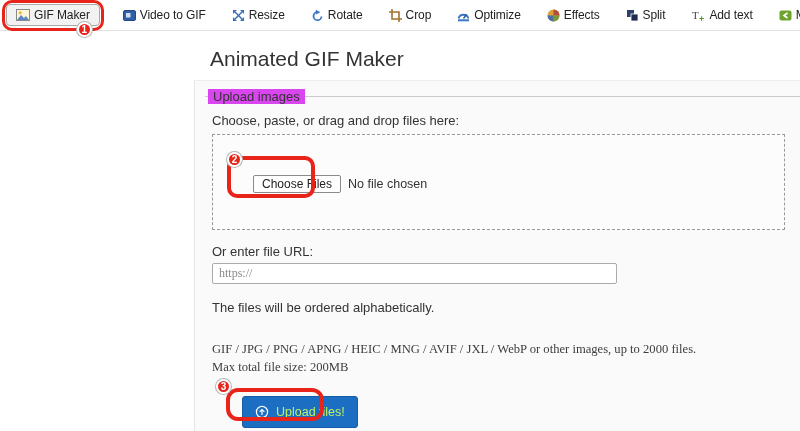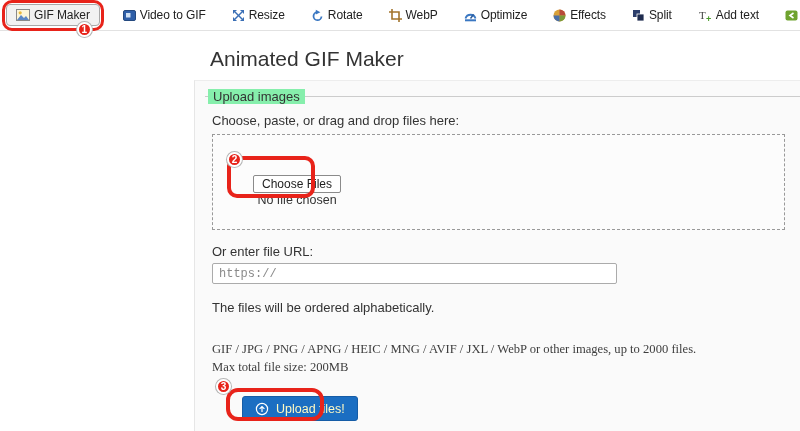--- a/index.html
+++ b/index.html
@@ -34,49 +34,49 @@
   
   .page-title { position:absolute; left:210px; top:47px; font-size:21px;
                 font-weight:400; color:#333; }
 
   
   .panel { position:absolute; left:194px; top:80px; right:0; bottom:0;
            background:#fafafa; border-left:1px solid #e6e6e6; border-top:1px solid #ededed; }
   .fieldset-line { position:absolute; left:205px; top:96px; right:0;
                    border-top:1px solid #ccc; z-index:1; }
   .legend { position:absolute; left:208px; top:89px; font-size:13px; color:#333;
-            background:#86efac; padding:0 5px; line-height:15px; z-index:2; }
+            background:#d946ef; padding:0 5px; line-height:15px; z-index:2; }
 
   .drop-label { position:absolute; left:212px; top:113px; font-size:13px; color:#333; z-index:2; }
   .dropzone { position:absolute; left:212px; top:134px; width:573px; height:96px;
               border:1px dashed #999; background:#fcfcfc; z-index:1; }
   .file-row { position:absolute; left:253px; top:175px; display:flex;
-              align-items:center; z-index:3;flex-direction:column; }
+              align-items:center; gap:7px; z-index:3; }
   .choose-btn { font-family:inherit; font-size:12px; color:#222; background:#fff;
                 border:1px solid #8b8b8b; border-radius:2px; padding:1px 8px;
                 height:18px; cursor:pointer; }
   .file-status { font-size:12.5px; color:#333; }
 
   .url-label { position:absolute; left:212px; top:244px; font-size:13px; color:#333; z-index:2; }
   .url-input { position:absolute; left:212px; top:263px; width:405px; height:21px;
                border:1px solid #ababab; border-radius:2px; padding:0 6px;
-               font-family:Liberation Mono, monospace; font-size:12px; color:#333; background:#fff; z-index:2; }
+               font-family:Liberation Serif, serif; font-size:12px; color:#333; background:#fff; z-index:2; }
   .url-input::placeholder { color:#8a8a8a; }
 
   .order-note { position:absolute; left:212px; top:300px; font-size:13px; color:#333; z-index:2; }
   .order-link { position:absolute; left:212px; top:317px; font-size:13px; color:#3a72a8;
                 text-decoration:none; cursor:pointer; z-index:2; }
 
   .formats { position:absolute; left:212px; top:341px; font-size:12.6px; color:#3d3d3d;
              line-height:17.5px; z-index:2;font-family:Liberation Serif, serif; }
 
   .upload-btn { position:absolute; left:242px; top:396px; display:flex; align-items:center;
-                gap:7px; background:#1b6ec2; color:#fef9c3; border:1px solid #155ca6;
+                gap:7px; background:#1b6ec2; color:#bef264; border:1px solid #155ca6;
                 border-radius:3px; font-family:inherit; font-size:12.5px; padding:4px 12px;
-                height:25px; cursor:pointer; z-index:3; }
+                height:32px; cursor:pointer; z-index:3; }
   .upload-btn .icon { display:inline-flex; line-height:0; }
 </style>
 </head>
 <body>
 
 <div id="stage">
 
   <nav class="nav">
 
     <div class="tab-wrap">
@@ -132,21 +132,21 @@
       <span>Rotate</span>
     </a>
 
     <a class="tab">
       <span class="icon">
           <svg width="13" height="13" viewBox="0 0 13 13" fill="none" stroke="#a2742c" stroke-width="1.6">
             <path d="M3 0 V10 H13"></path>
             <path d="M0 3 H10 V13"></path>
           </svg>
         </span>
-      <span>WebP</span>
+      <span>Crop</span>
     </a>
 
     <a class="tab">
       <span class="icon">
           <svg width="13" height="13" viewBox="0 0 13 13">
             <path d="M1.5 9.5 A5.2 5.2 0 0 1 11.5 9.5" fill="none" stroke="#3a77c2" stroke-width="1.8"></path>
             <line x1="6.5" y1="9.5" x2="9.6" y2="5.4" stroke="#2a5a99" stroke-width="1.5"></line>
             <rect x="1" y="10.3" width="11" height="2" fill="#3a77c2"></rect>
           </svg>
         </span>

